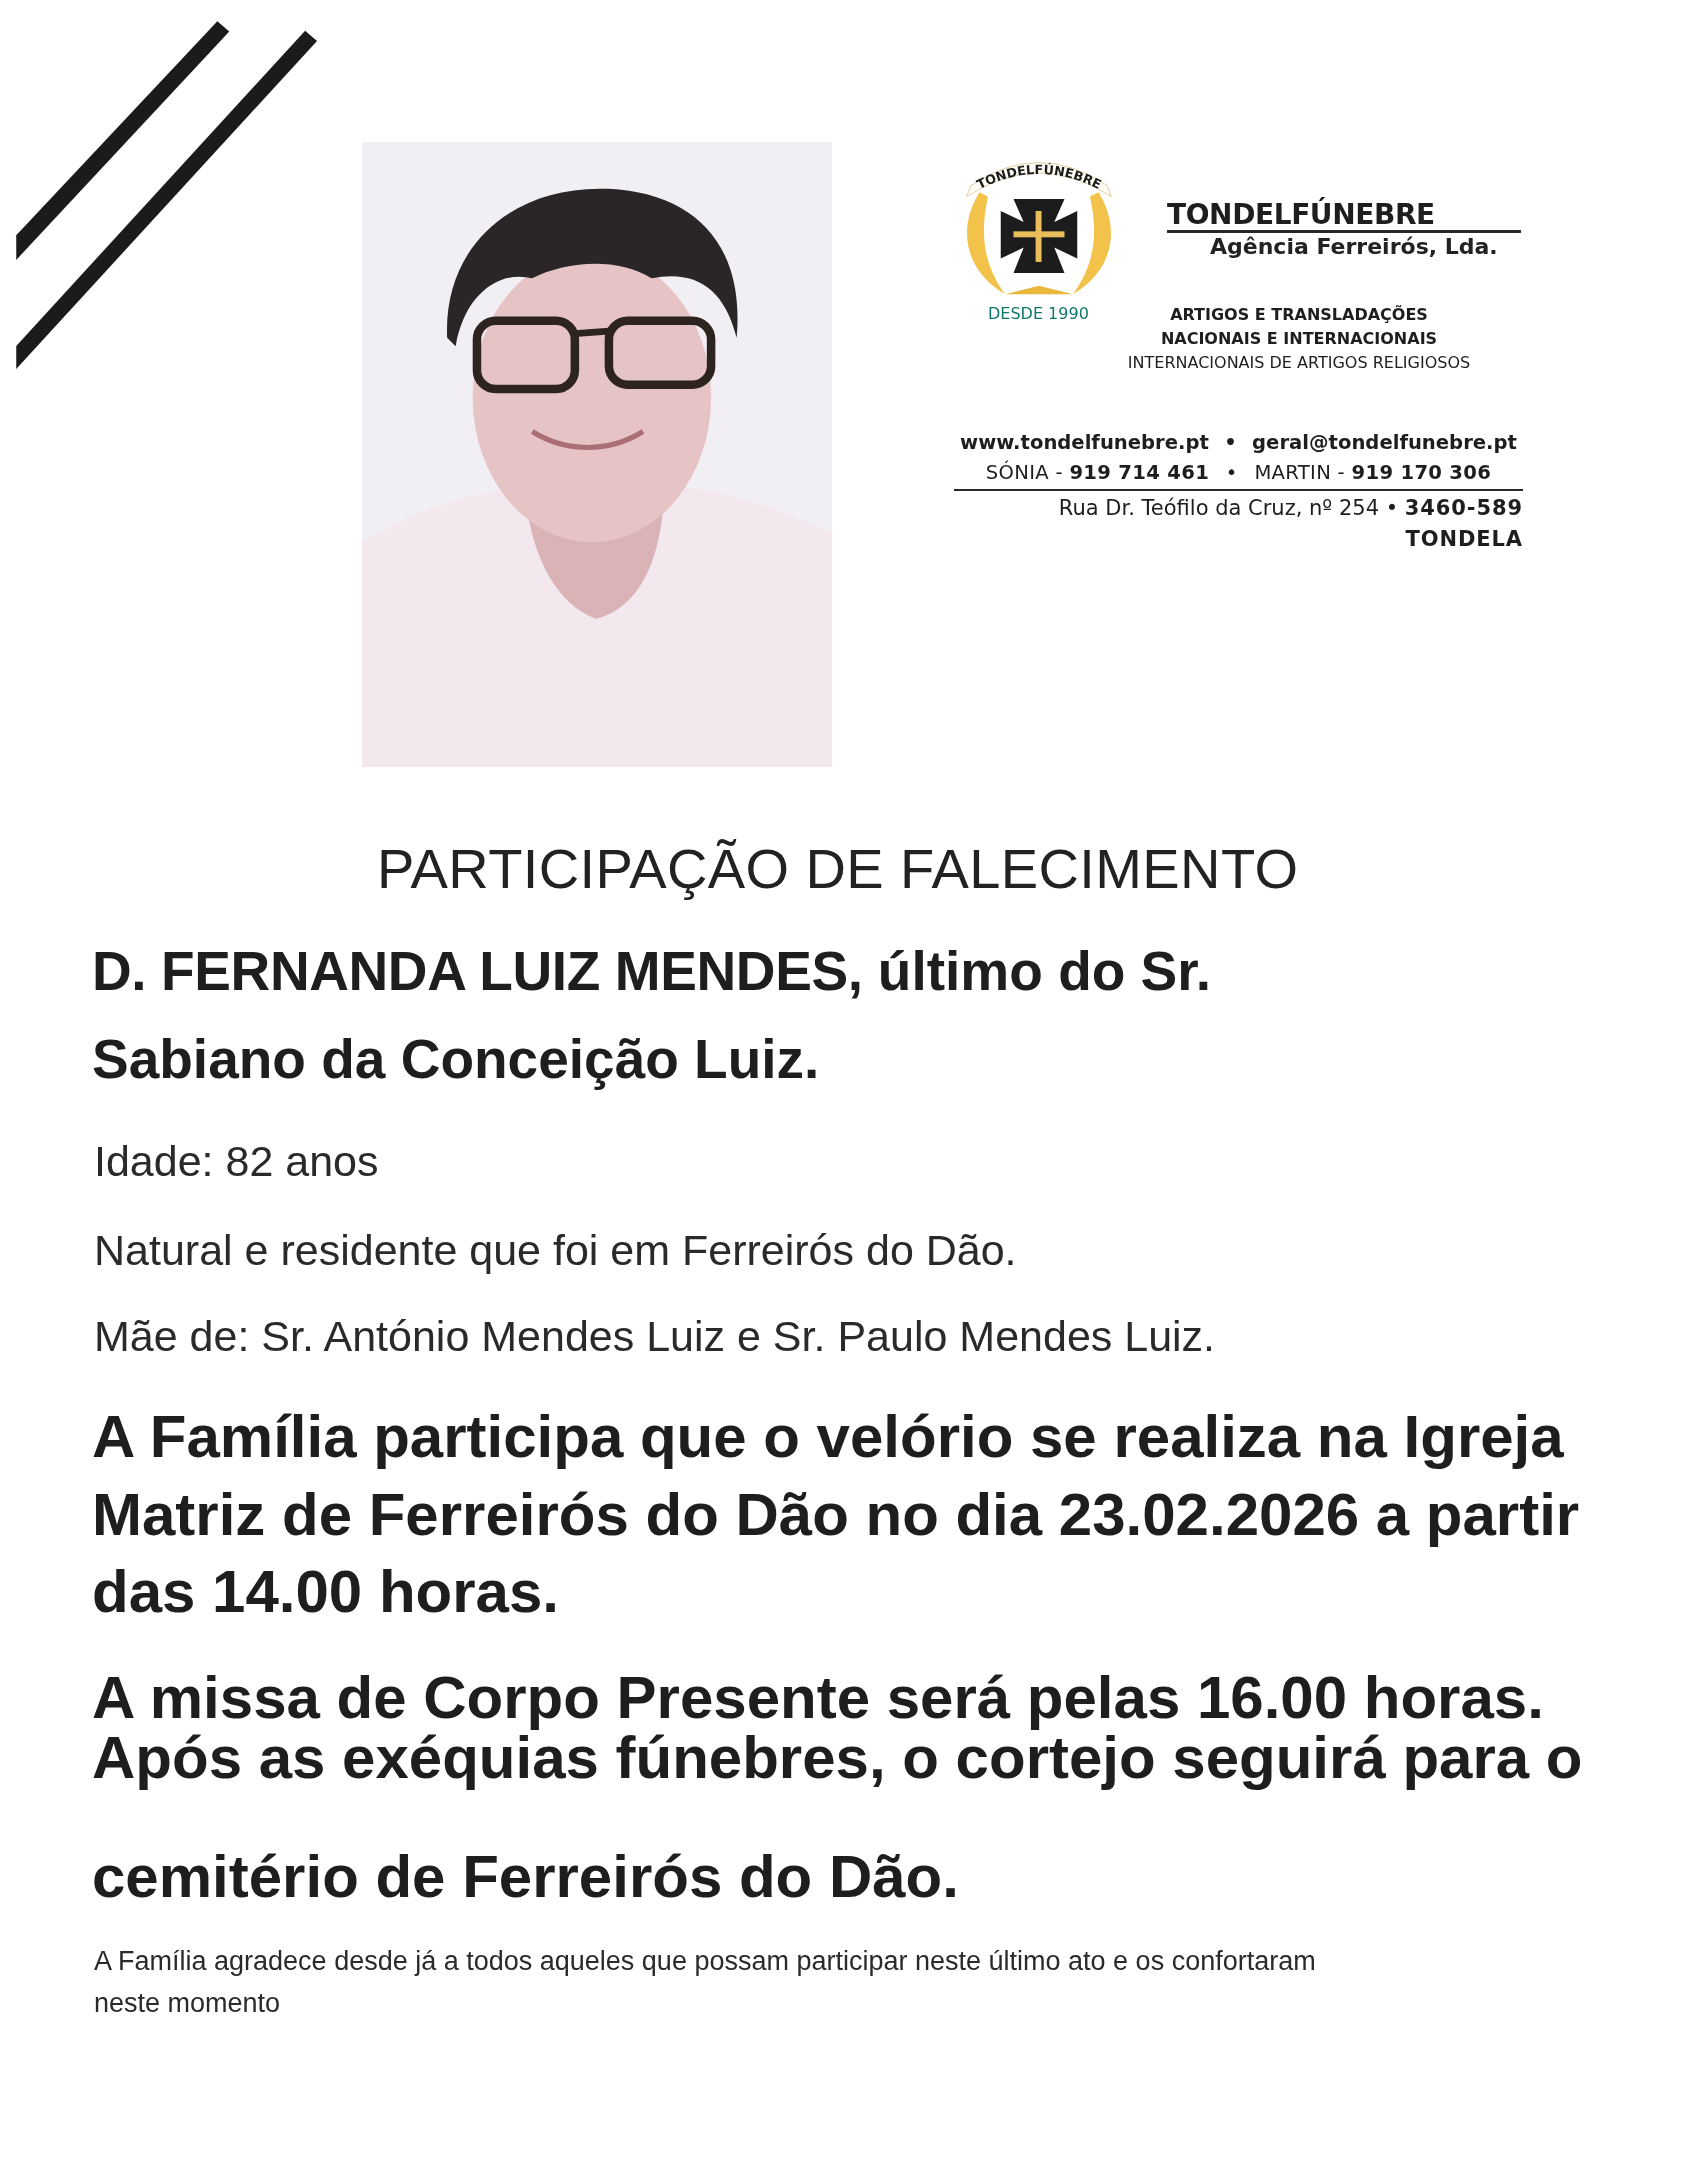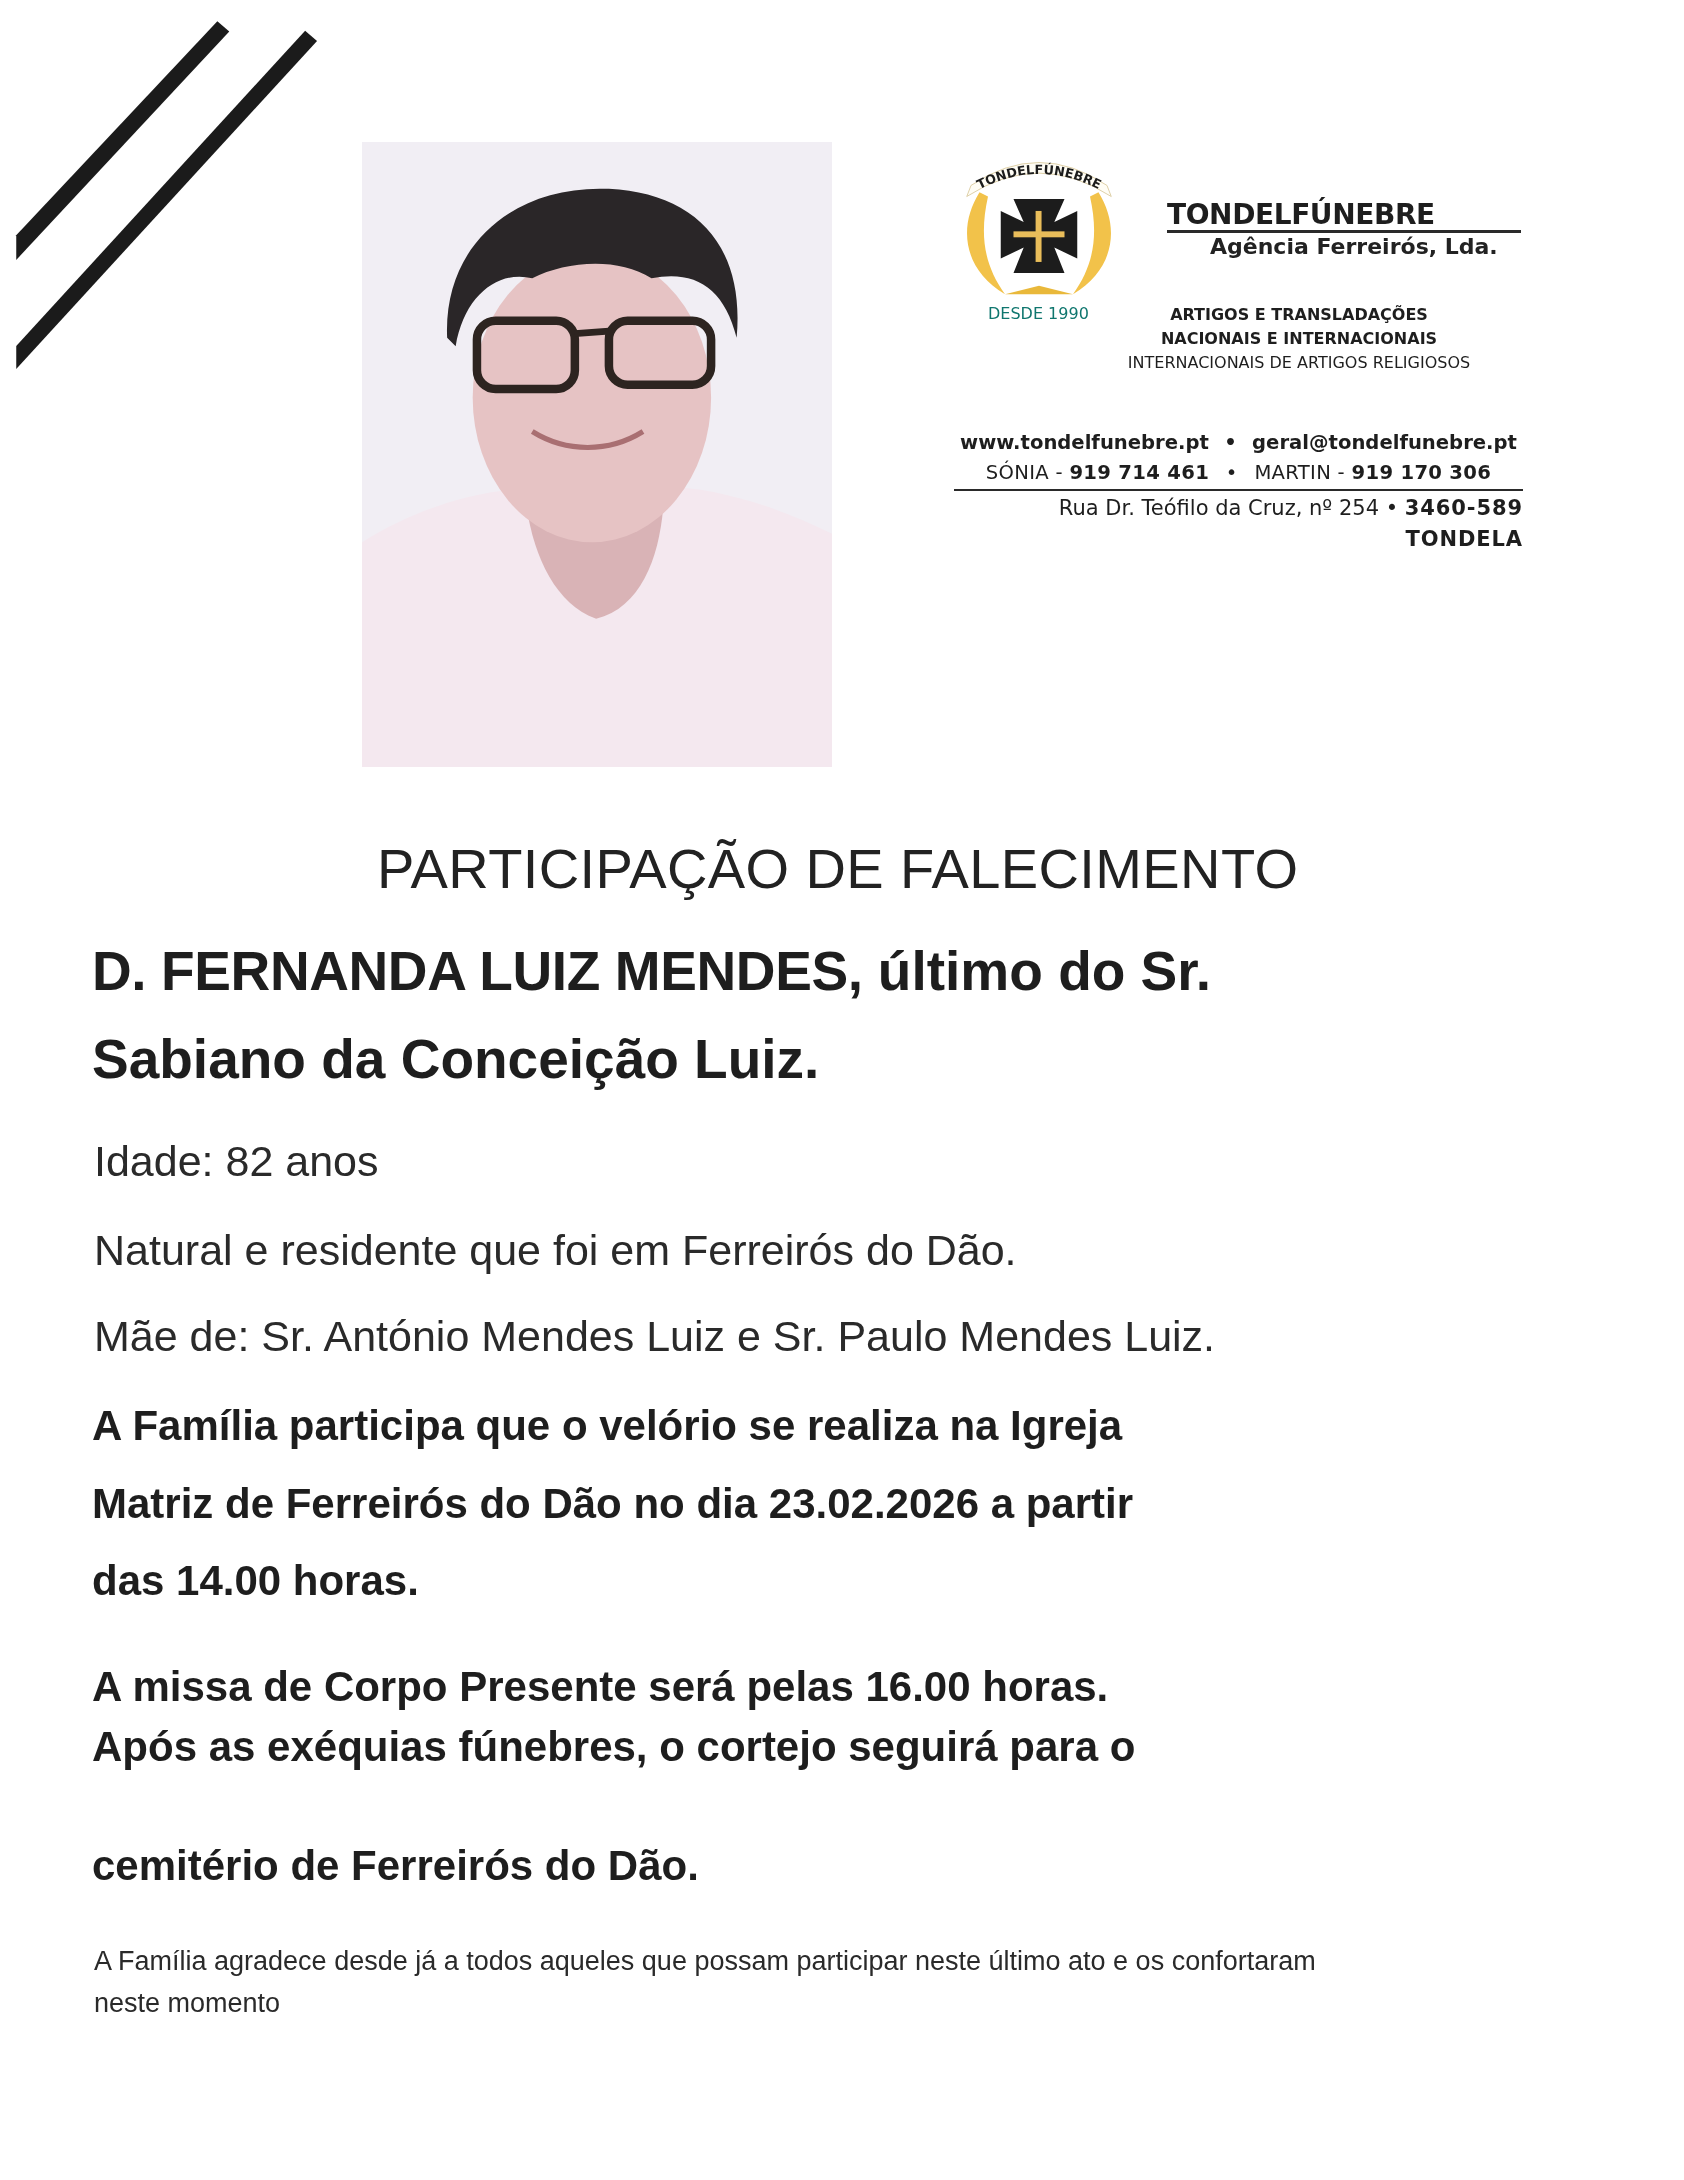--- a/index.html
+++ b/index.html
@@ -25,21 +25,21 @@
   .contacts .web { font-size: 19.6px; font-weight: bold; height: 31px; line-height: 31px; }
   .contacts .phones { font-size: 19.6px; height: 29px; line-height: 29px; letter-spacing: 0.3px; }
   .contacts .phones b { font-weight: bold; }
   .contacts .rule { height: 2.6px; background: #2a2a2a; margin: 1.7px 0 1.7px 0; }
   .contacts .addr { font-size: 21px; height: 31px; line-height: 31px; text-align: right; }
   .contacts .addr b { font-weight: bold; letter-spacing: 0.9px; }
 
   .title { left: 377px; top: 836px; font-size: 56px; color: #222; letter-spacing: 0.4px; }
   .name { left: 92px; font-size: 55px; font-weight: bold; color: #1e1e1e; }
   .info { left: 94px; font-size: 43px; color: #2a2a2a; }
-  .para { left: 92px; font-size: 42px; font-weight: bold; color: #1e1e1e; }
+  .para { left: 92px; font-size: 60px; font-weight: bold; color: #1e1e1e; }
   .foot { left: 94px; font-size: 27px; color: #2a2a2a; }
 </style>
 </head>
 <body>
 
 <svg class="mourning" viewBox="0 0 420 460" width="358" height="392">
   <polygon points="19,276 255,25 269,37 19,305" fill="#1b1b1b"></polygon>
   <polygon points="19,406 358,36 372,48 19,433" fill="#1b1b1b"></polygon>
 </svg>
 

